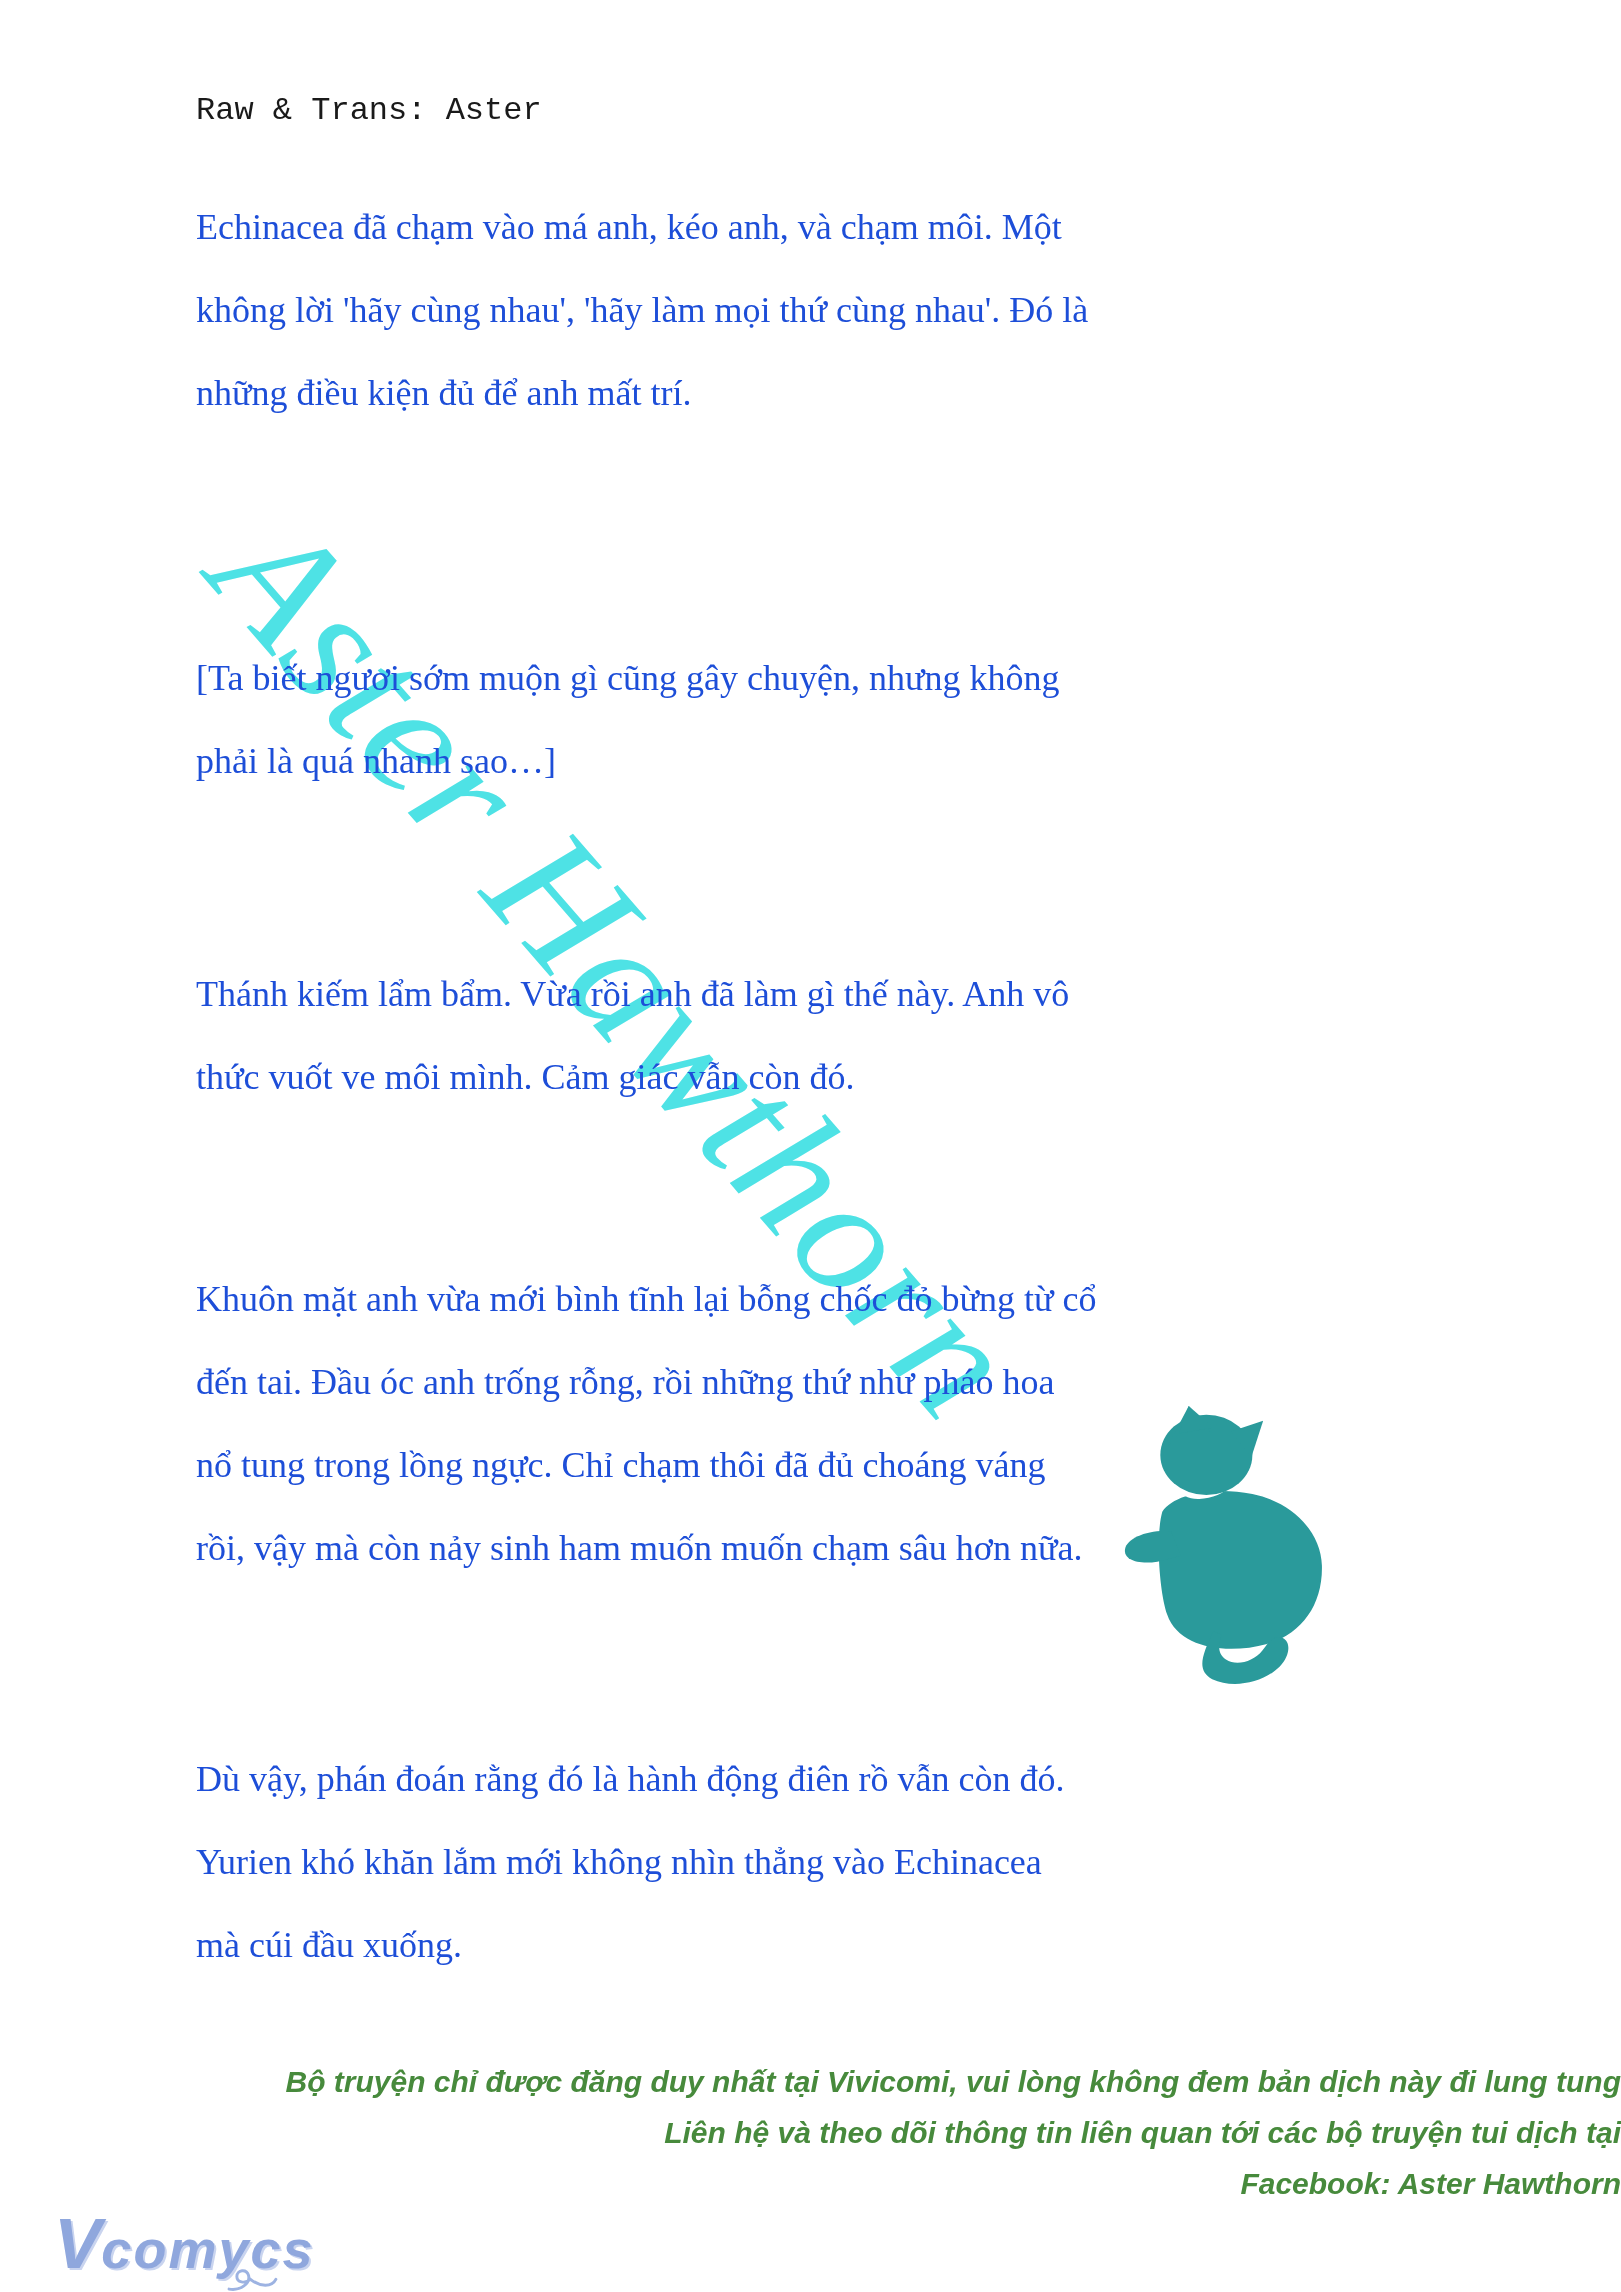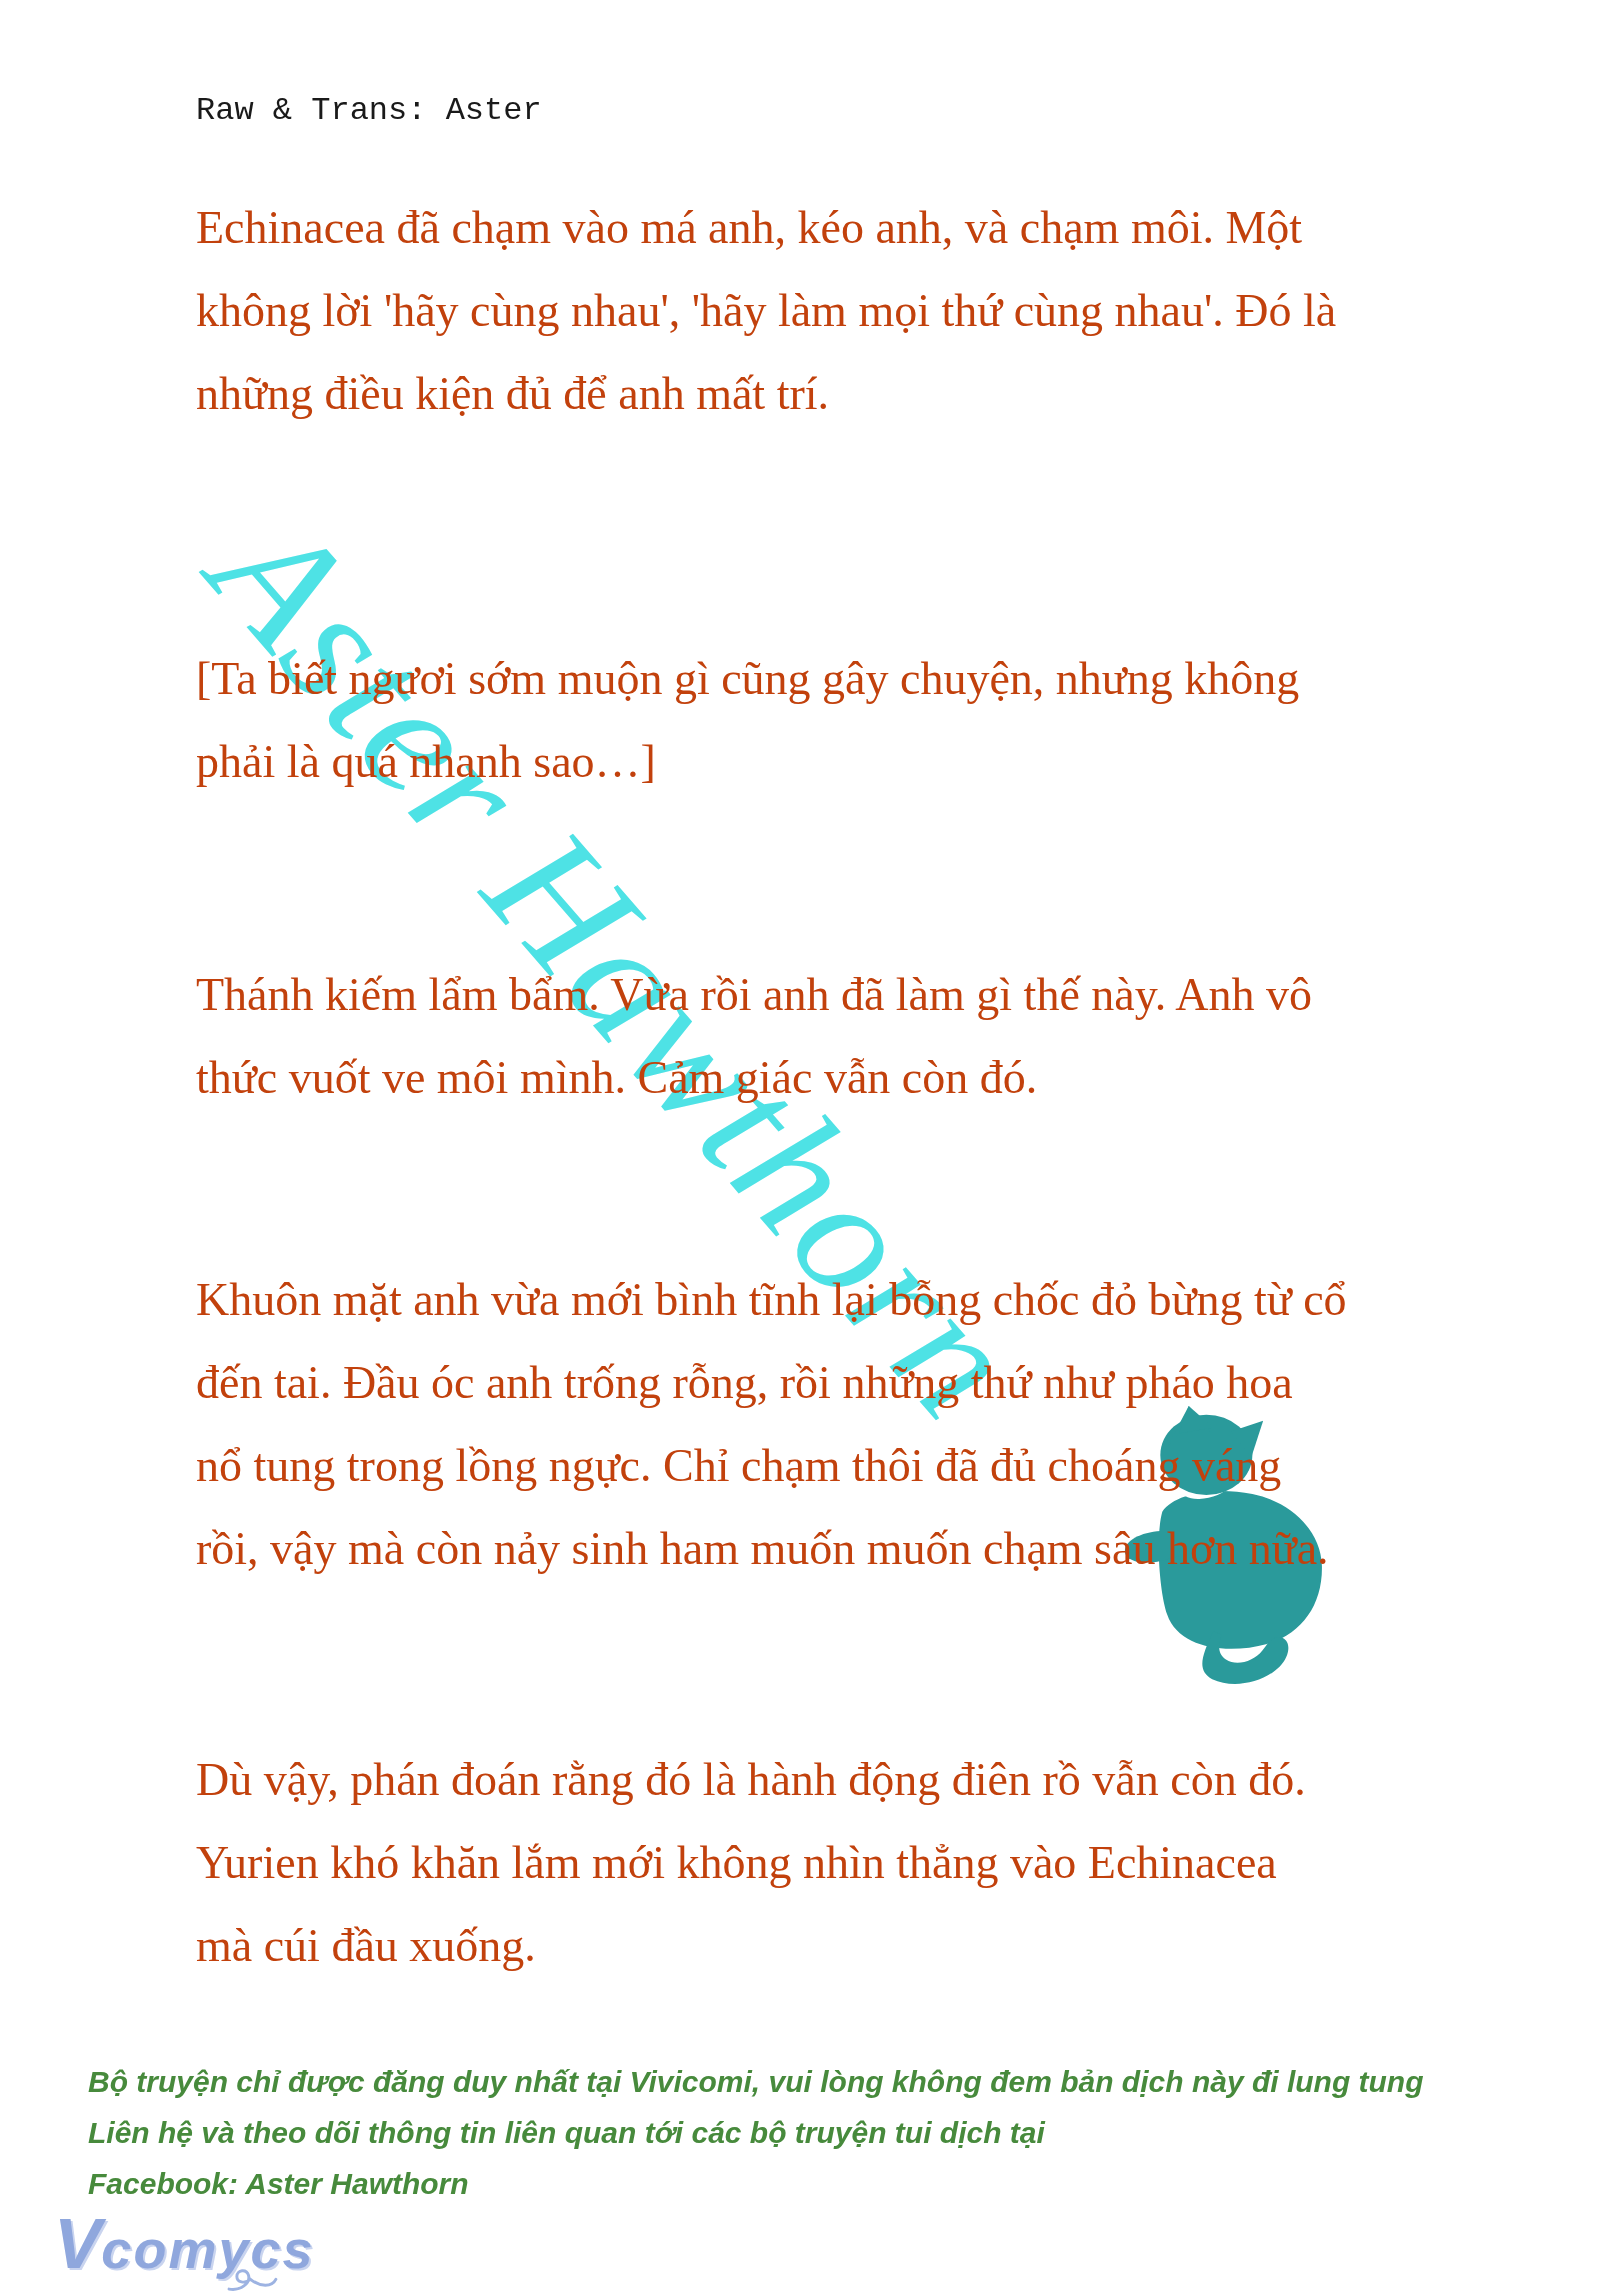--- a/index.html
+++ b/index.html
@@ -23,26 +23,26 @@
     transform:rotate(49deg);transform-origin:left top;
     white-space:nowrap;z-index:1;user-select:none;
   }
   .cat{
     position:absolute;left:1120px;top:1404px;
     width:206px;height:284px;z-index:1;
   }
   .content{position:absolute;left:0;top:0;width:100%;height:100%;z-index:2;}
   .para{position:absolute;left:196px;}
   .para .line{
-    font-size:46px;line-height:83px;color:#c2410c;
+    font-size:36px;line-height:83px;color:#1d4ed8;
     white-space:nowrap;
   }
   .footer{
     position:absolute;left:88px;right:0;top:2056px;
-    text-align:left;z-index:2;
+    text-align:right;z-index:2;
     font-family:"Liberation Sans","DejaVu Sans",sans-serif;
     font-weight:bold;font-style:italic;
   }
   .footer .f-line{font-size:30px;line-height:51px;white-space:nowrap;}
   .logo{
     position:absolute;left:54px;top:2203px;z-index:2;
     font-family:"Liberation Sans","DejaVu Sans",sans-serif;
     font-style:italic;font-weight:bold;
     text-shadow:2px 2px 0 #c9d4ef;
     white-space:nowrap;

